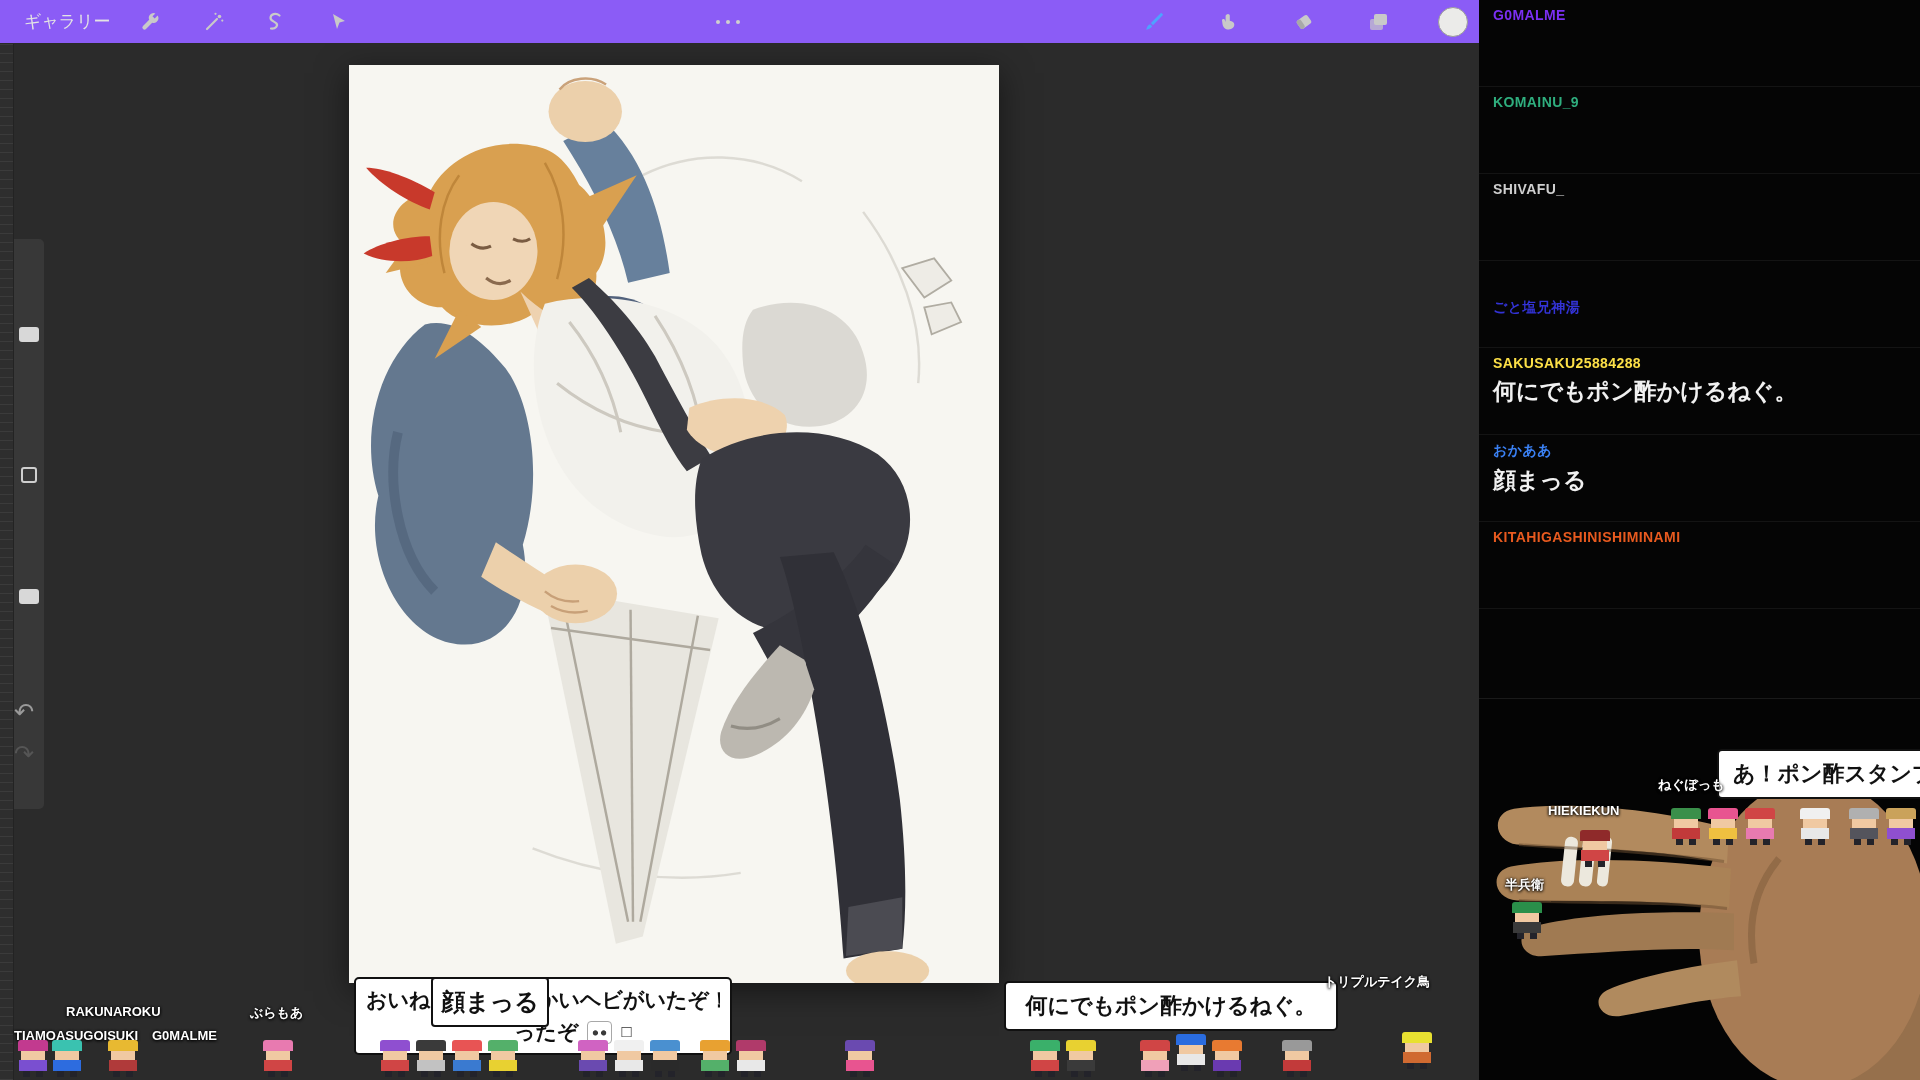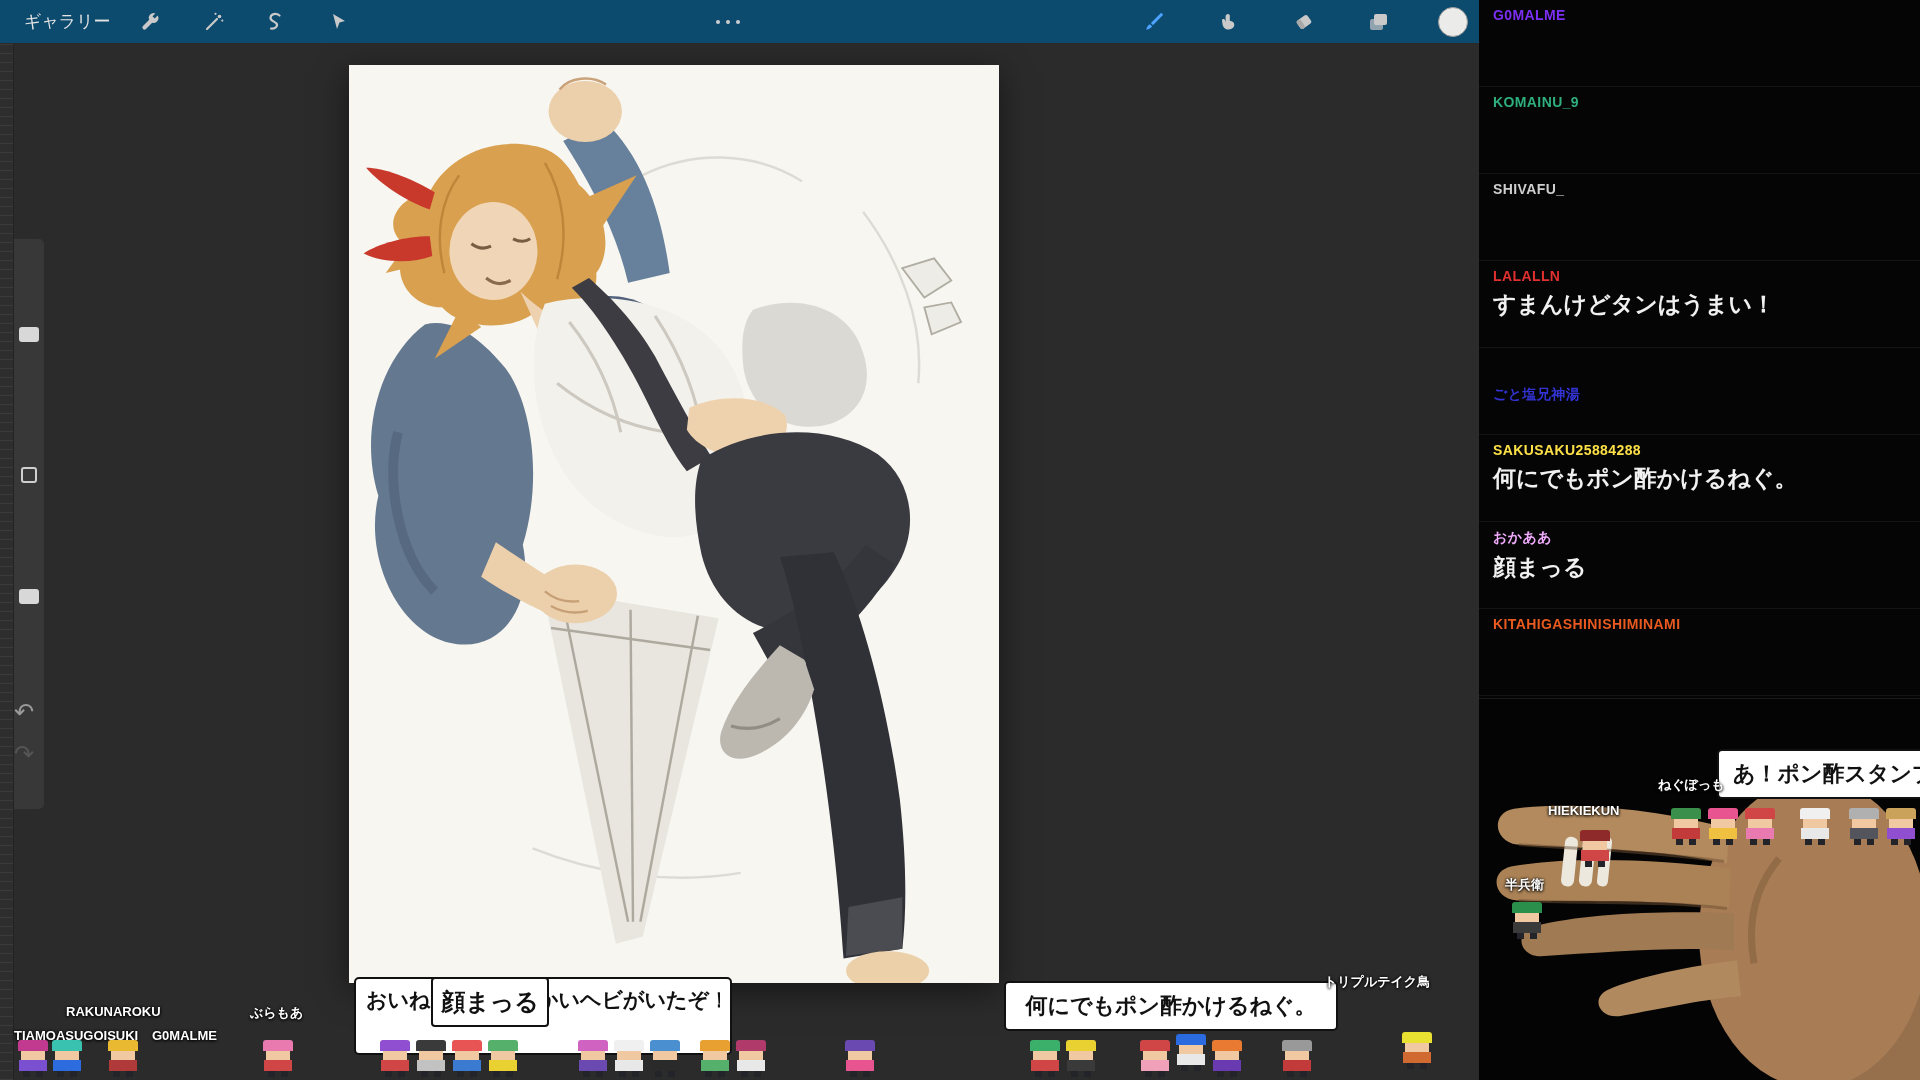--- a/index.html
+++ b/index.html
@@ -1,21 +1,21 @@
 <!DOCTYPE html>
 <html><head>
 <meta charset="utf-8">
 <style>
   *{box-sizing:border-box}
   html,body{margin:0;padding:0;width:1920px;height:1080px;overflow:hidden;
     background:#2b2b2b;font-family:"Liberation Sans",sans-serif}
   #app{position:relative;width:1920px;height:1080px;overflow:hidden}
 
   
-  .topbar{position:absolute;left:0;top:0;width:1920px;height:44px;background:#0c4a6e;z-index:40;
+  .topbar{position:absolute;left:0;top:0;width:1920px;height:44px;background:#8b5cf6;z-index:40;
     border-bottom:1px solid #2a2a2a}
   .gallery{position:absolute;left:24px;top:0;height:44px;line-height:44px;color:#e4e4e4;font-size:17px;cursor:default}
   .ticon{position:absolute;top:0;width:40px;height:44px;display:flex;align-items:center;justify-content:center}
   .ticon svg{display:block}
   .dots{position:absolute;left:716px;top:20px;display:flex;gap:6px}
   .dots i{width:4px;height:4px;border-radius:50%;background:#cfcfcf}
   .swatch{position:absolute;left:1438px;top:7px;width:30px;height:30px;border-radius:50%;
     background:#ebebe9;border:1px solid #9b9b9b}
 
   
@@ -225,49 +225,50 @@
 
       <g fill="#eeece6" stroke="#b0aca2" stroke-width="1.5">
         <path d="M452 166l26-8 14 18-22 14z"></path>
         <path d="M470 198l22-4 8 16-24 10z"></path>
       </g>
     </svg>
   </div>
 
   <div class="bubble bubble-left">
     <div class="l1">おいねぐ、外にでかいヘビがいたぞ！まじで怖か</div>
+    <div class="l2">
+      <span>ったぞ</span>
+      <span class="cat"></span>
+      <span class="sqglyph">□</span>
+    </div>
   </div>
   <div class="tooltip">顔まっる</div>
   <div class="bubble bubble-center">何にでもポン酢かけるねぐ。</div>
   <div class="bubble bubble-right">あ！ポン酢スタンプ</div>
 
   <div class="chat">
     <div class="chat-messages">
       <div class="msg">
         <div class="user" style="color: rgb(123, 47, 242);">G0MALME</div>
       </div>
       <div class="msg">
         <div class="user" style="color: rgb(47, 174, 126);">KOMAINU_9</div>
       </div>
       <div class="msg">
         <div class="user" style="color: rgb(207, 207, 207);">SHIVAFU_</div>
       </div>
       <div class="msg">
-        <div class="user" style="color: rgb(224, 48, 48);">LALALLN</div>
-        <div class="text">すまんけどタンはうまい！</div>
-      </div>
-      <div class="msg">
         <div class="user" style="color: rgb(51, 51, 214); margin-top: 31px;">ごと塩兄神湯</div>
       </div>
       <div class="msg">
         <div class="user" style="color: #fde047;">SAKUSAKU25884288</div>
         <div class="text">何にでもポン酢かけるねぐ。</div>
       </div>
       <div class="msg">
-        <div class="user" style="color: #f0abfc;">おかああ</div>
+        <div class="user" style="color: #3b82f6;">おかああ</div>
         <div class="text">顔まっる</div>
       </div>
       <div class="msg">
         <div class="user" style="color: rgb(232, 90, 31);">KITAHIGASHINISHIMINAMI</div>
       </div>
     </div>
 
     <div class="video">
       <svg viewBox="0 0 441 382" preserveAspectRatio="none">
         <rect width="441" height="382" fill="#040404"></rect>

